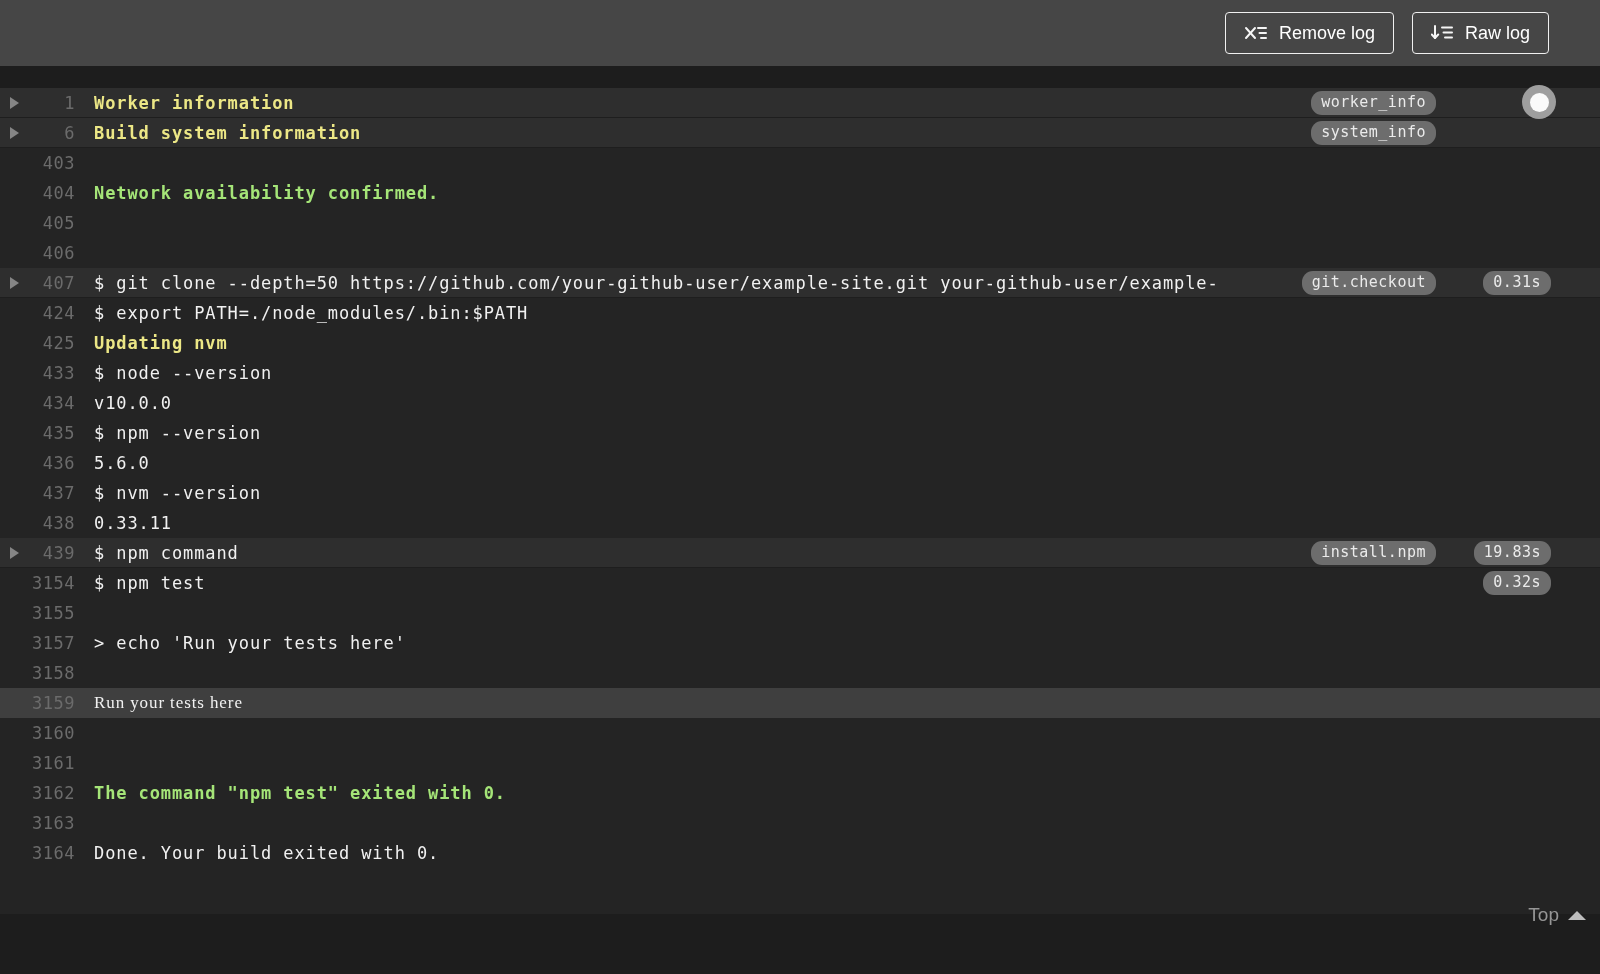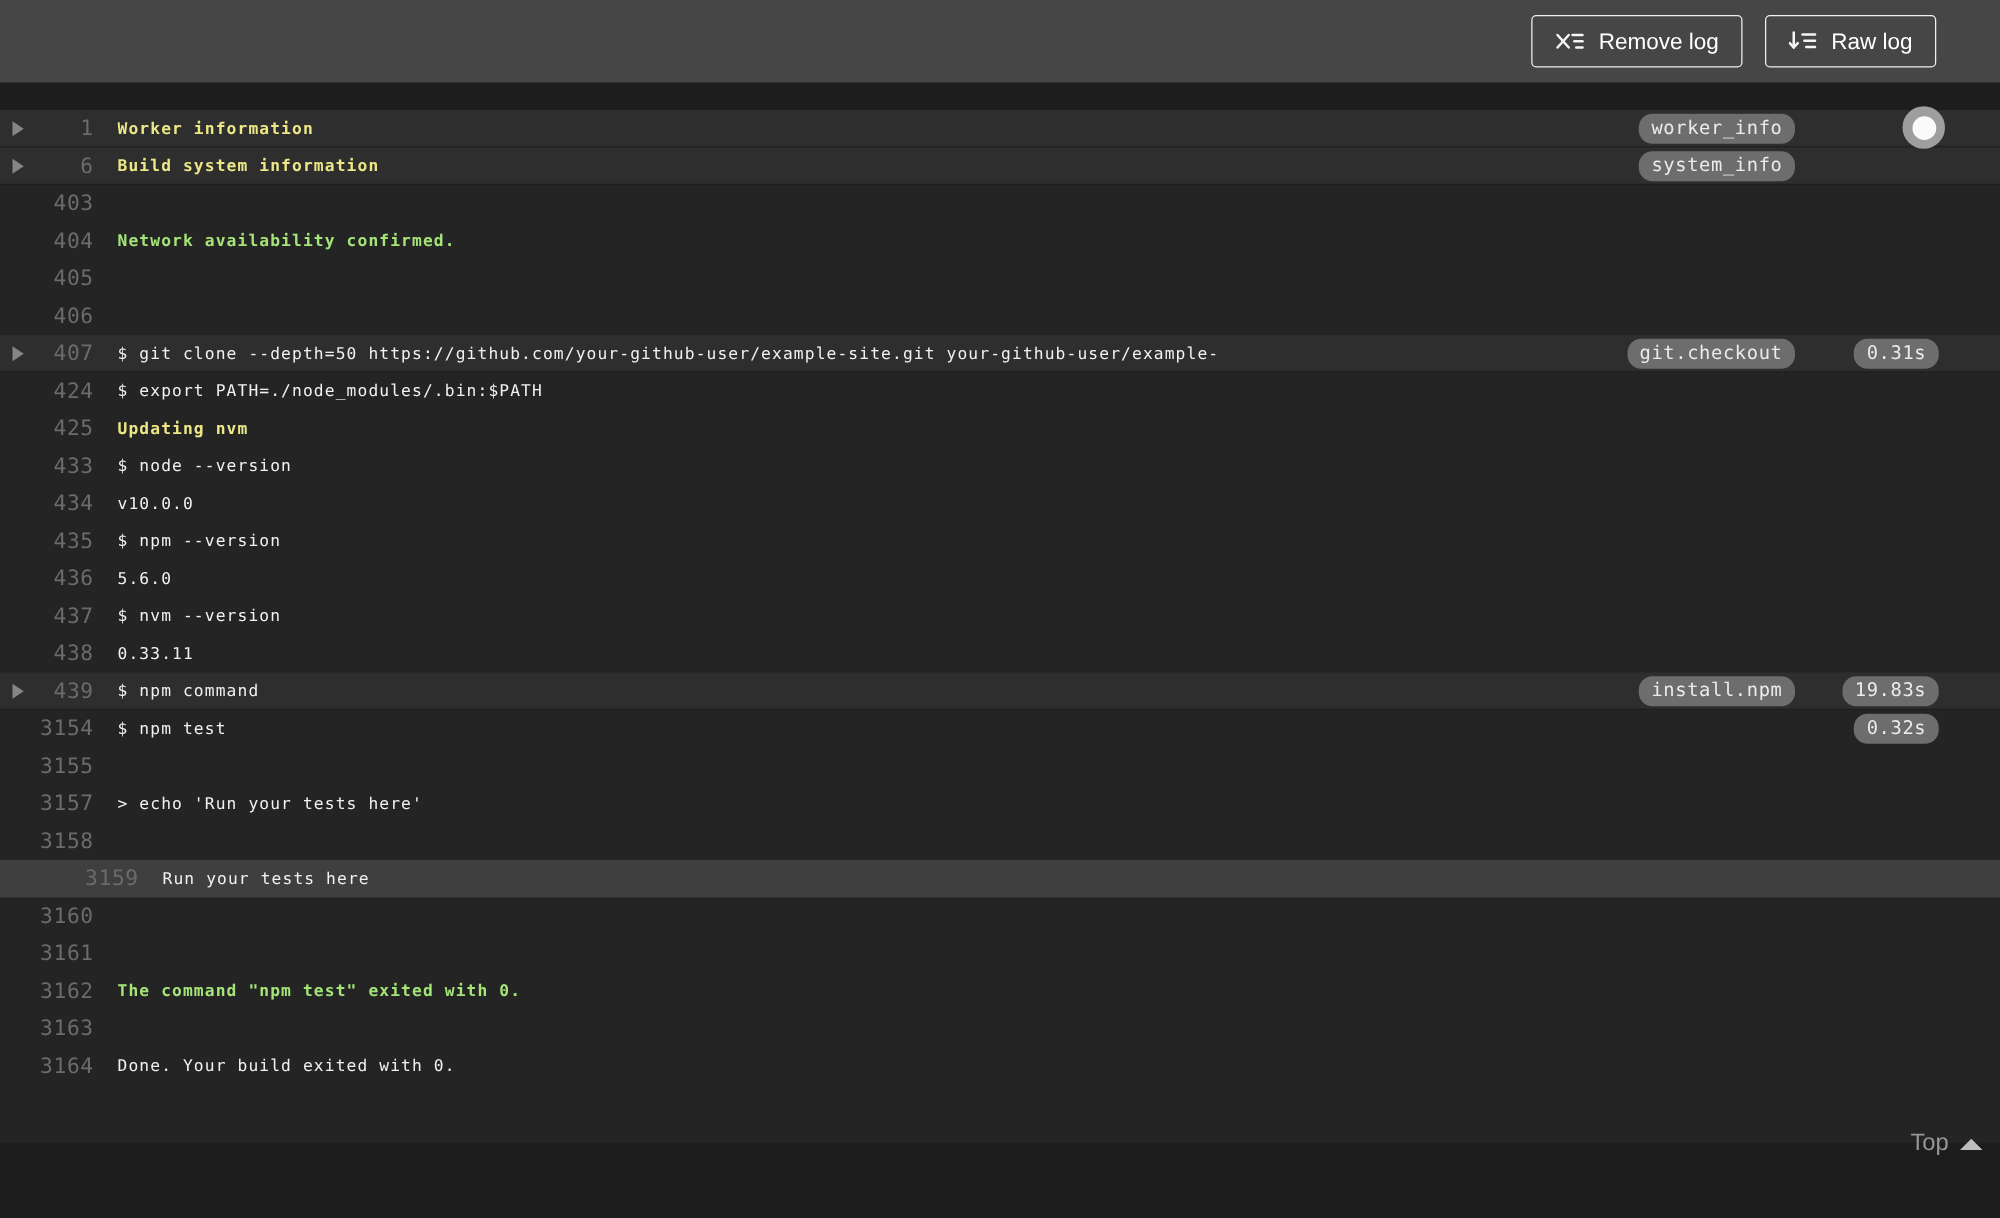--- a/index.html
+++ b/index.html
@@ -44,21 +44,21 @@
   .row {
     position: relative;
     height: 30px;
     display: flex;
     align-items: center;
   }
   .row.fold {
     background: #2e2e2e;
     box-shadow: inset 0 -1px 0 rgba(0,0,0,0.35);
   }
-  .row.highlight { background: #3f3f3f; padding-left: 36px; }
+  .row.highlight { background: #3f3f3f; }
 
   .arrow {
     flex: none; width: 24px;
     padding-left: 10px;
     display: flex; align-items: center;
   }
   .tri {
     width: 0; height: 0;
     border-left: 9px solid #858585;
     border-top: 6px solid transparent;
@@ -72,26 +72,26 @@
     font-size: 17px;
     letter-spacing: 0.5px;
     cursor: pointer;
   }
   .ltext {
     flex: 1;
     margin-left: 19px;
     margin-right: 300px;
     color: #f1f1f1;
     font-family: "DejaVu Sans Mono", monospace;
-    font-size: 13px;
+    font-size: 17px;
     letter-spacing: 0.9px;
     white-space: pre;
     overflow: hidden;
   }
-  .row.highlight .ltext { margin-right: 20px; }
+  .row.highlight .ltext { margin-right: 20px; font-family: Liberation Serif, serif; }
   .ltext.yellow { color: #ece786; font-weight: bold; }
   .ltext.green  { color: #a5e578; font-weight: bold; }
 
   .badge {
     position: absolute; top: 50%; transform: translateY(-50%);
     background: #6d6d6d;
     color: #ebebeb;
     font-family: "DejaVu Sans Mono", monospace;
     font-size: 15px;
     line-height: 1;

